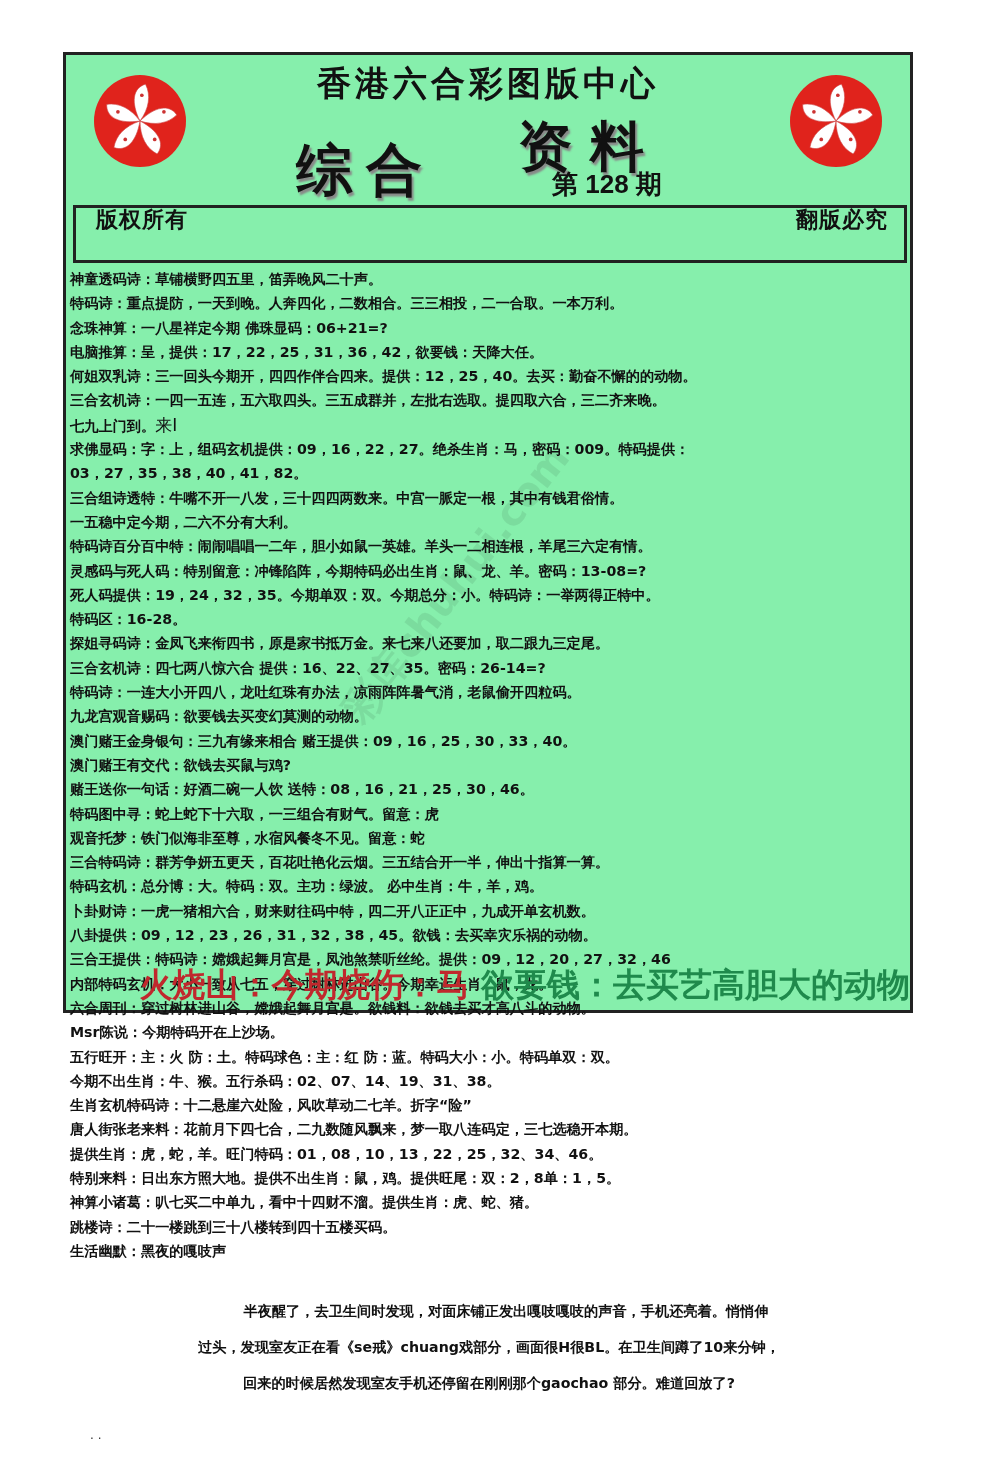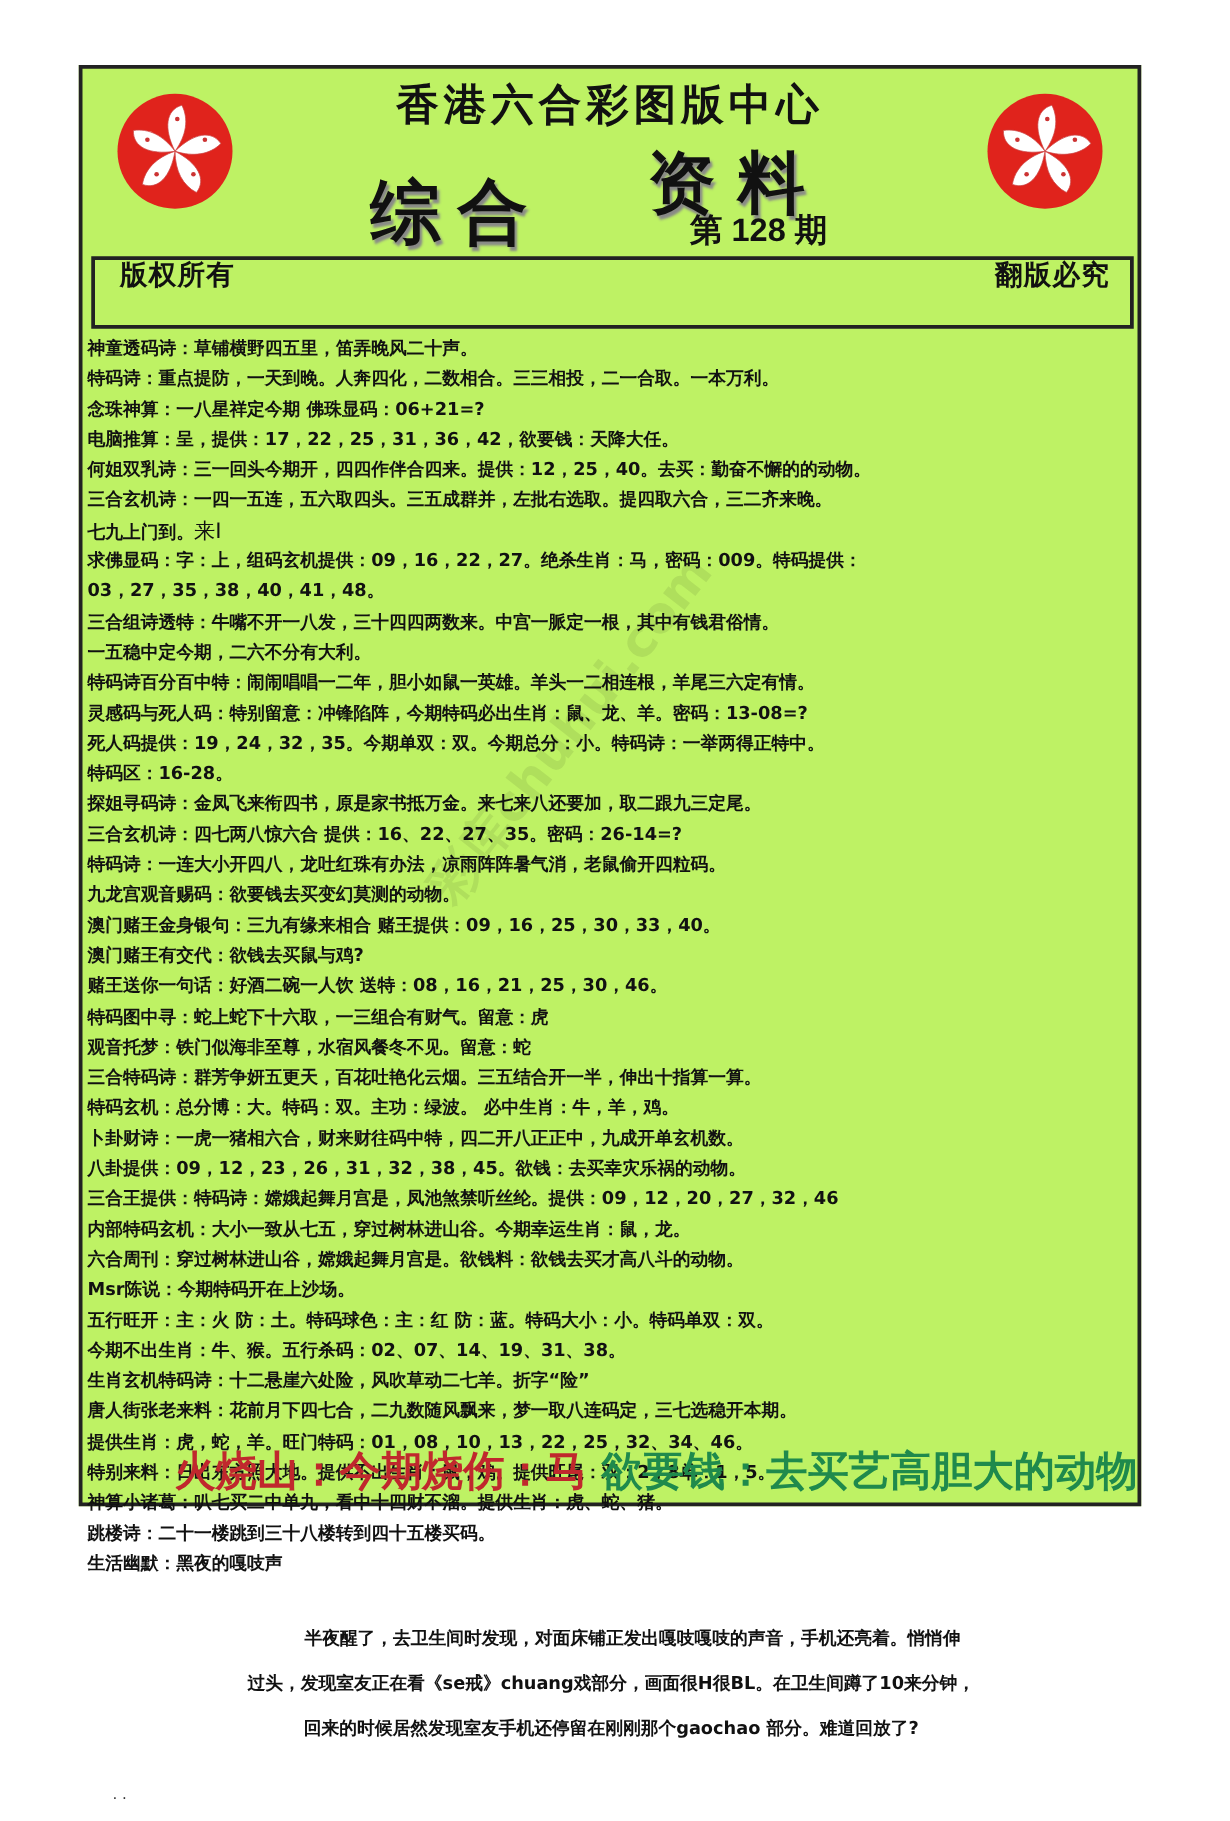--- a/index.html
+++ b/index.html
@@ -1,19 +1,19 @@
 <!DOCTYPE html>
 <html><head>
 <meta charset="utf-8">
 <style>
   html, body { margin: 0; padding: 0; background: #ffffff; }
   body { width: 984px; height: 1457px; position: relative; overflow: hidden;
          font-family: "DejaVu Sans", "Liberation Sans", sans-serif; color: #111; }
-  .frame { position: absolute; left: 63px; top: 52px; width: 850px; height: 1153px;
-           border: 3px solid #222; box-sizing: border-box; background: #bef264; }
+  .frame { position: absolute; left: 63px; top: 52px; width: 850px; height: 961px;
+           border: 3px solid #222; box-sizing: border-box; background: #86efac; }
   .header { position: absolute; left: 0; top: 0; width: 100%; height: 150px; }
   .logo { position: absolute; width: 92px; height: 92px; border-radius: 50%; background: #e0231c; top: 20px; }
   .logo svg { width: 100%; height: 100%; display: block; }
   .logo-left { left: 28px; }
   .logo-right { right: 28px; }
   .corner-label { position: absolute; top: 114px; font-size: 22px; font-weight: bold; font-family: "DejaVu Serif", serif; letter-spacing: 1px; margin-top: 36px; }
   .corner-left { left: 30px; }
   .corner-right { right: 22px; }
   .center-title { position: absolute; top: 6px; left: 0; width: 100%; text-align: center;
                   font-size: 34px; font-weight: bold; letter-spacing: 4px; font-family: "DejaVu Serif", serif; }
@@ -94,21 +94,21 @@
 
   <div class="body" id="content-body">
       <div class="line"><span>神童透码诗：</span><span>草铺横野四五里，笛弄晚风二十声。</span></div>
       <div class="line"><span>特码诗：</span><span>重点提防，一天到晚。人奔四化，二数相合。三三相投，二一合取。一本万利。</span></div>
       <div class="line"><span>念珠神算：</span><span>一八星祥定今期 佛珠显码：06+21=?</span></div>
       <div class="line"><span>电脑推算：</span><span>呈，提供：17，22，25，31，36，42，欲要钱：天降大任。</span></div>
       <div class="line"><span>何姐双乳诗：</span><span>三一回头今期开，四四作伴合四来。提供：12，25，40。去买：勤奋不懈的的动物。</span></div>
       <div class="line"><span>三合玄机诗：</span><span>一四一五连，五六取四头。三五成群并，左批右选取。提四取六合，三二齐来晚。</span></div>
       <div class="line"><span></span><span>七九上门到。</span><span class="cursor-char">来I</span></div>
       <div class="line"><span>求佛显码：</span><span>字：上，组码玄机提供：09，16，22，27。绝杀生肖：马，密码：009。特码提供：</span></div>
-      <div class="line"><span></span><span>03，27，35，38，40，41，48。</span></div>
+      <div class="line"><span></span><span>03，27，35，38，40，41，82。</span></div>
       <div class="line"><span>三合组诗透特：</span><span>牛嘴不开一八发，三十四四两数来。中宫一脈定一根，其中有钱君俗情。</span></div>
       <div class="line"><span></span><span>一五稳中定今期，二六不分有大利。</span></div>
       <div class="line"><span>特码诗百分百中特：</span><span>闹闹唱唱一二年，胆小如鼠一英雄。羊头一二相连根，羊尾三六定有情。</span></div>
       <div class="line"><span>灵感码与死人码：</span><span>特别留意：冲锋陷阵，今期特码必出生肖：鼠、龙、羊。密码：13-08=?</span></div>
       <div class="line"><span>死人码提供：</span><span>19，24，32，35。今期单双：双。今期总分：小。特码诗：一举两得正特中。</span></div>
       <div class="line"><span>特码区：</span><span>16-28。</span></div>
       <div class="line"><span>探姐寻码诗：</span><span>金凤飞来衔四书，原是家书抵万金。来七来八还要加，取二跟九三定尾。</span></div>
       <div class="line"><span>三合玄机诗：</span><span>四七两八惊六合 提供：16、22、27、35。密码：26-14=?</span></div>
       <div class="line"><span>特码诗：</span><span>一连大小开四八，龙吐红珠有办法，凉雨阵阵暑气消，老鼠偷开四粒码。</span></div>
       <div class="line"><span>九龙宫观音赐码：</span><span>欲要钱去买变幻莫测的动物。</span></div>

